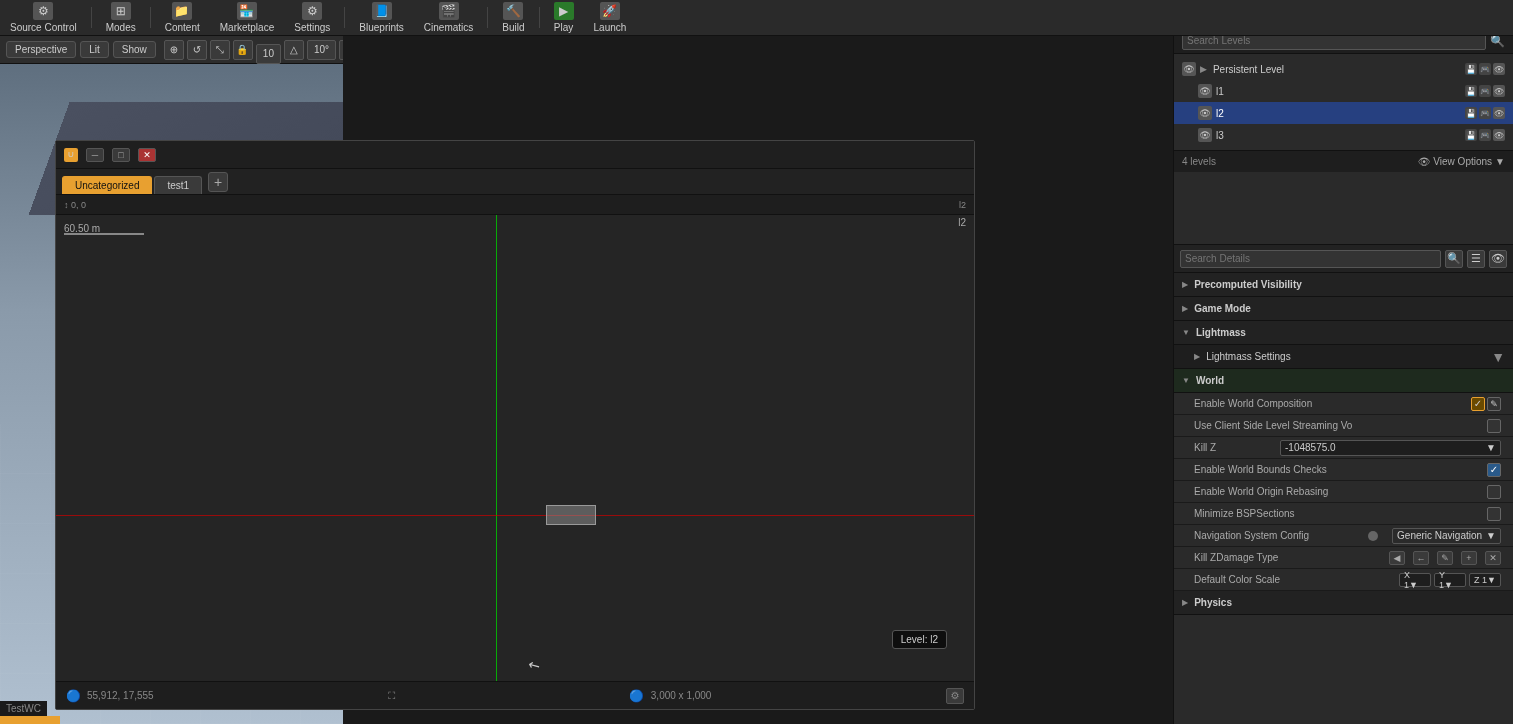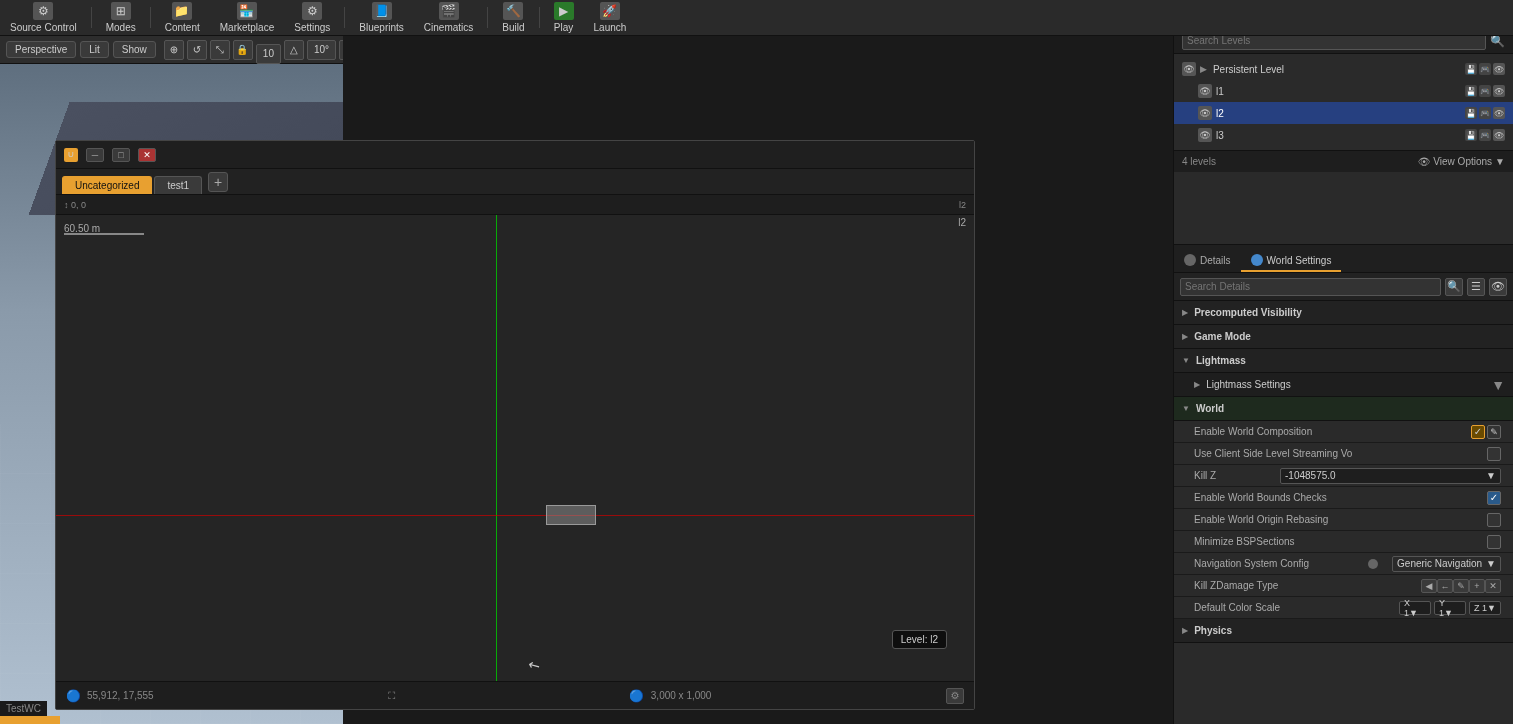--- a/index.html
+++ b/index.html
@@ -495,21 +495,21 @@
     .nav-dot {
       width: 10px; height: 10px;
       border-radius: 50%;
       background: #666;
     }
     .kill-zdmg-row {
       padding: 0 12px 0 20px;
       height: 22px;
       display: flex;
       align-items: center;
-      gap: 0;
+      gap: 8px;
       border-bottom: 1px solid #1a1a1a;
     }
     .icon-btn {
       width: 16px; height: 14px;
       background: #3a3a3a;
       border: 1px solid #555;
       border-radius: 2px;
       display: flex; align-items: center; justify-content: center;
       cursor: pointer;
       font-size: 9px;
@@ -737,30 +737,20 @@
     <div style="flex:1;"></div>
     <div class="view-options-btn">
       <span style="font-size:10px;">👁</span>
       <span>View Options</span>
       <span>▼</span>
     </div>
   </div>
 </div>
 
 <div class="details-panel">
-  <div class="details-tabs">
-    <div class="details-tab">
-      <div class="details-tab-icon"></div>
-      <span>Details</span>
-    </div>
-    <div class="details-tab active world-settings">
-      <div class="details-tab-icon"></div>
-      <span>World Settings</span>
-    </div>
-  </div>
   <div class="details-search">
     <input class="details-search-input" type="text" value="" placeholder="Search Details" style="">
     <div class="details-search-btn">🔍</div>
     <div class="details-search-btn">☰</div>
     <div class="details-search-btn">👁</div>
   </div>
   <div class="details-content">
 
     <div class="section-header">
       <span class="section-arrow">▶</span>

